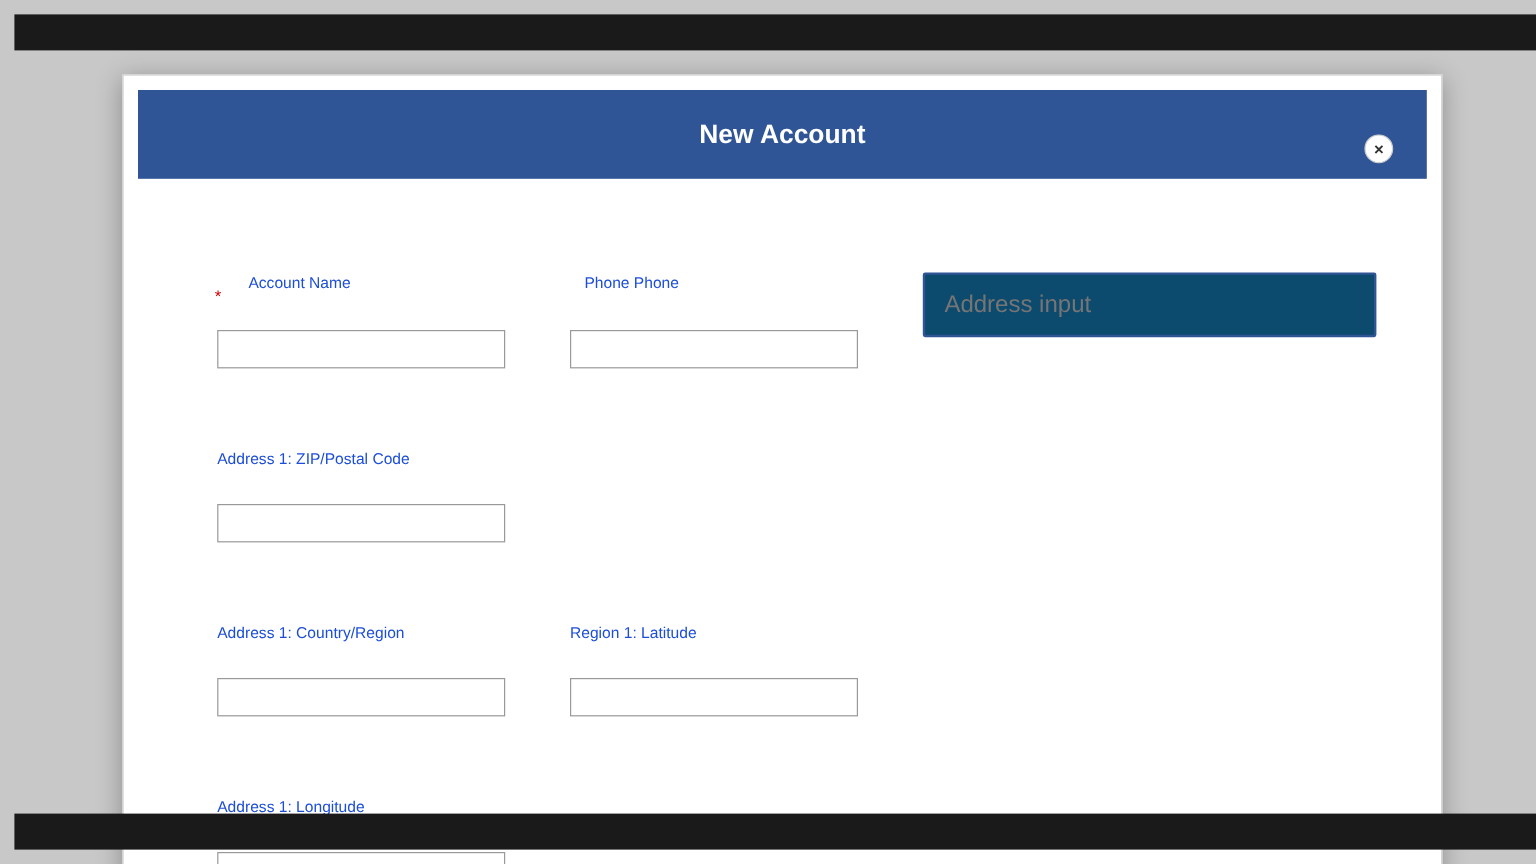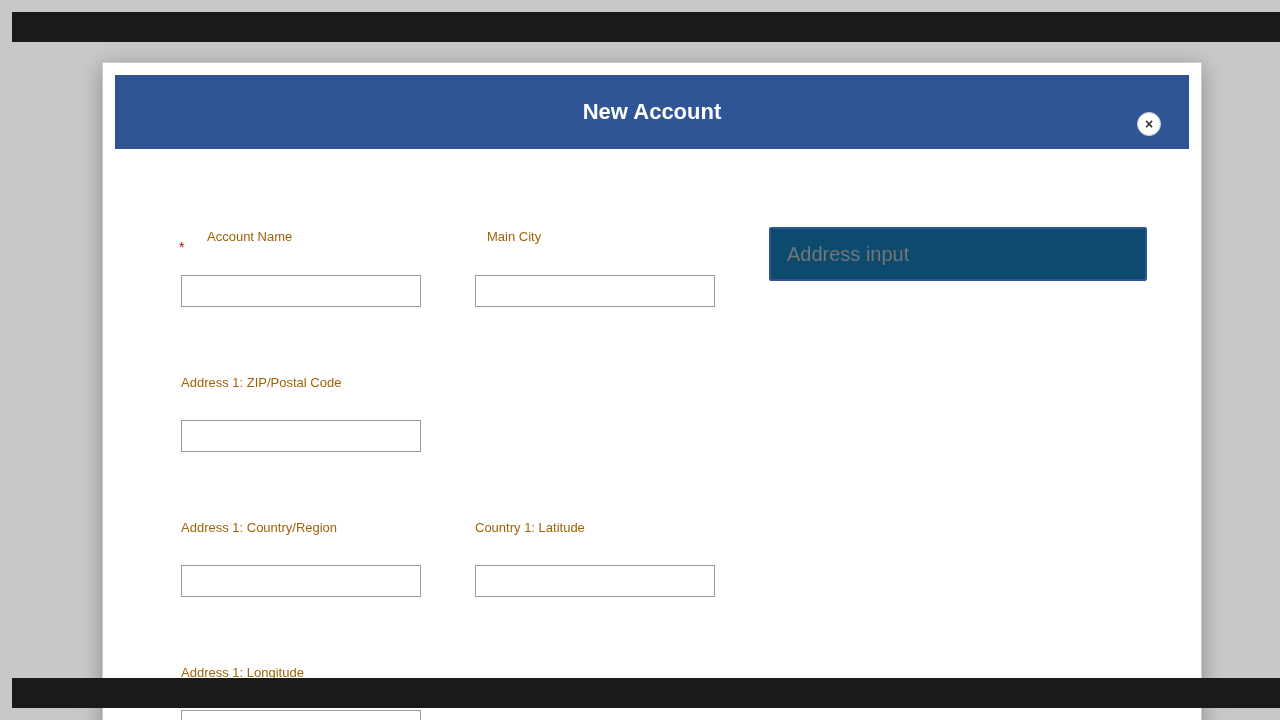--- a/index.html
+++ b/index.html
@@ -106,21 +106,21 @@
 
     .form-group.col-right {
       width: 240px;
     }
 
     .form-group.col-address-input {
       flex: 1;
     }
 
     .field-label {
-      color: #a16207;
+      color: #1d4ed8;
       font-size: 13px;
       font-weight: 400;
     }
 
     .required-star {
       color: #cc0000;
       font-size: 14px;
       margin-right: 4px;
       position: absolute;
       left: -14px;
@@ -191,21 +191,21 @@
       <div class="form-group col-left">
         <div class="label-wrapper required">
           <span class="required-star">*</span>
           <label class="field-label">Account Name</label>
         </div>
         <input type="text" class="form-input" style="">
       </div>
 
       <div class="form-group col-right">
         <div class="label-wrapper">
-          <label class="field-label">Main City</label>
+          <label class="field-label">Phone Phone</label>
         </div>
         <input type="text" class="form-input" style="">
       </div>
 
       <div class="form-group col-address-input">
         <input type="text" class="address-input-field" placeholder="Address input" style="">
       </div>
     </div>
 
 
@@ -215,21 +215,21 @@
         <input type="text" class="form-input" style="">
       </div>
     </div>
 
     <div class="form-row">
       <div class="form-group col-left">
         <label class="field-label">Address 1: Country/Region</label>
         <input type="text" class="form-input" style="">
       </div>
       <div class="form-group col-right">
-        <label class="field-label">Country 1: Latitude</label>
+        <label class="field-label">Region 1: Latitude</label>
         <input type="text" class="form-input" style="">
       </div>
     </div>
 
     <div class="form-row">
       <div class="form-group col-left">
         <label class="field-label">Address 1: Longitude</label>
         <input type="text" class="form-input" style="">
       </div>
     </div>

